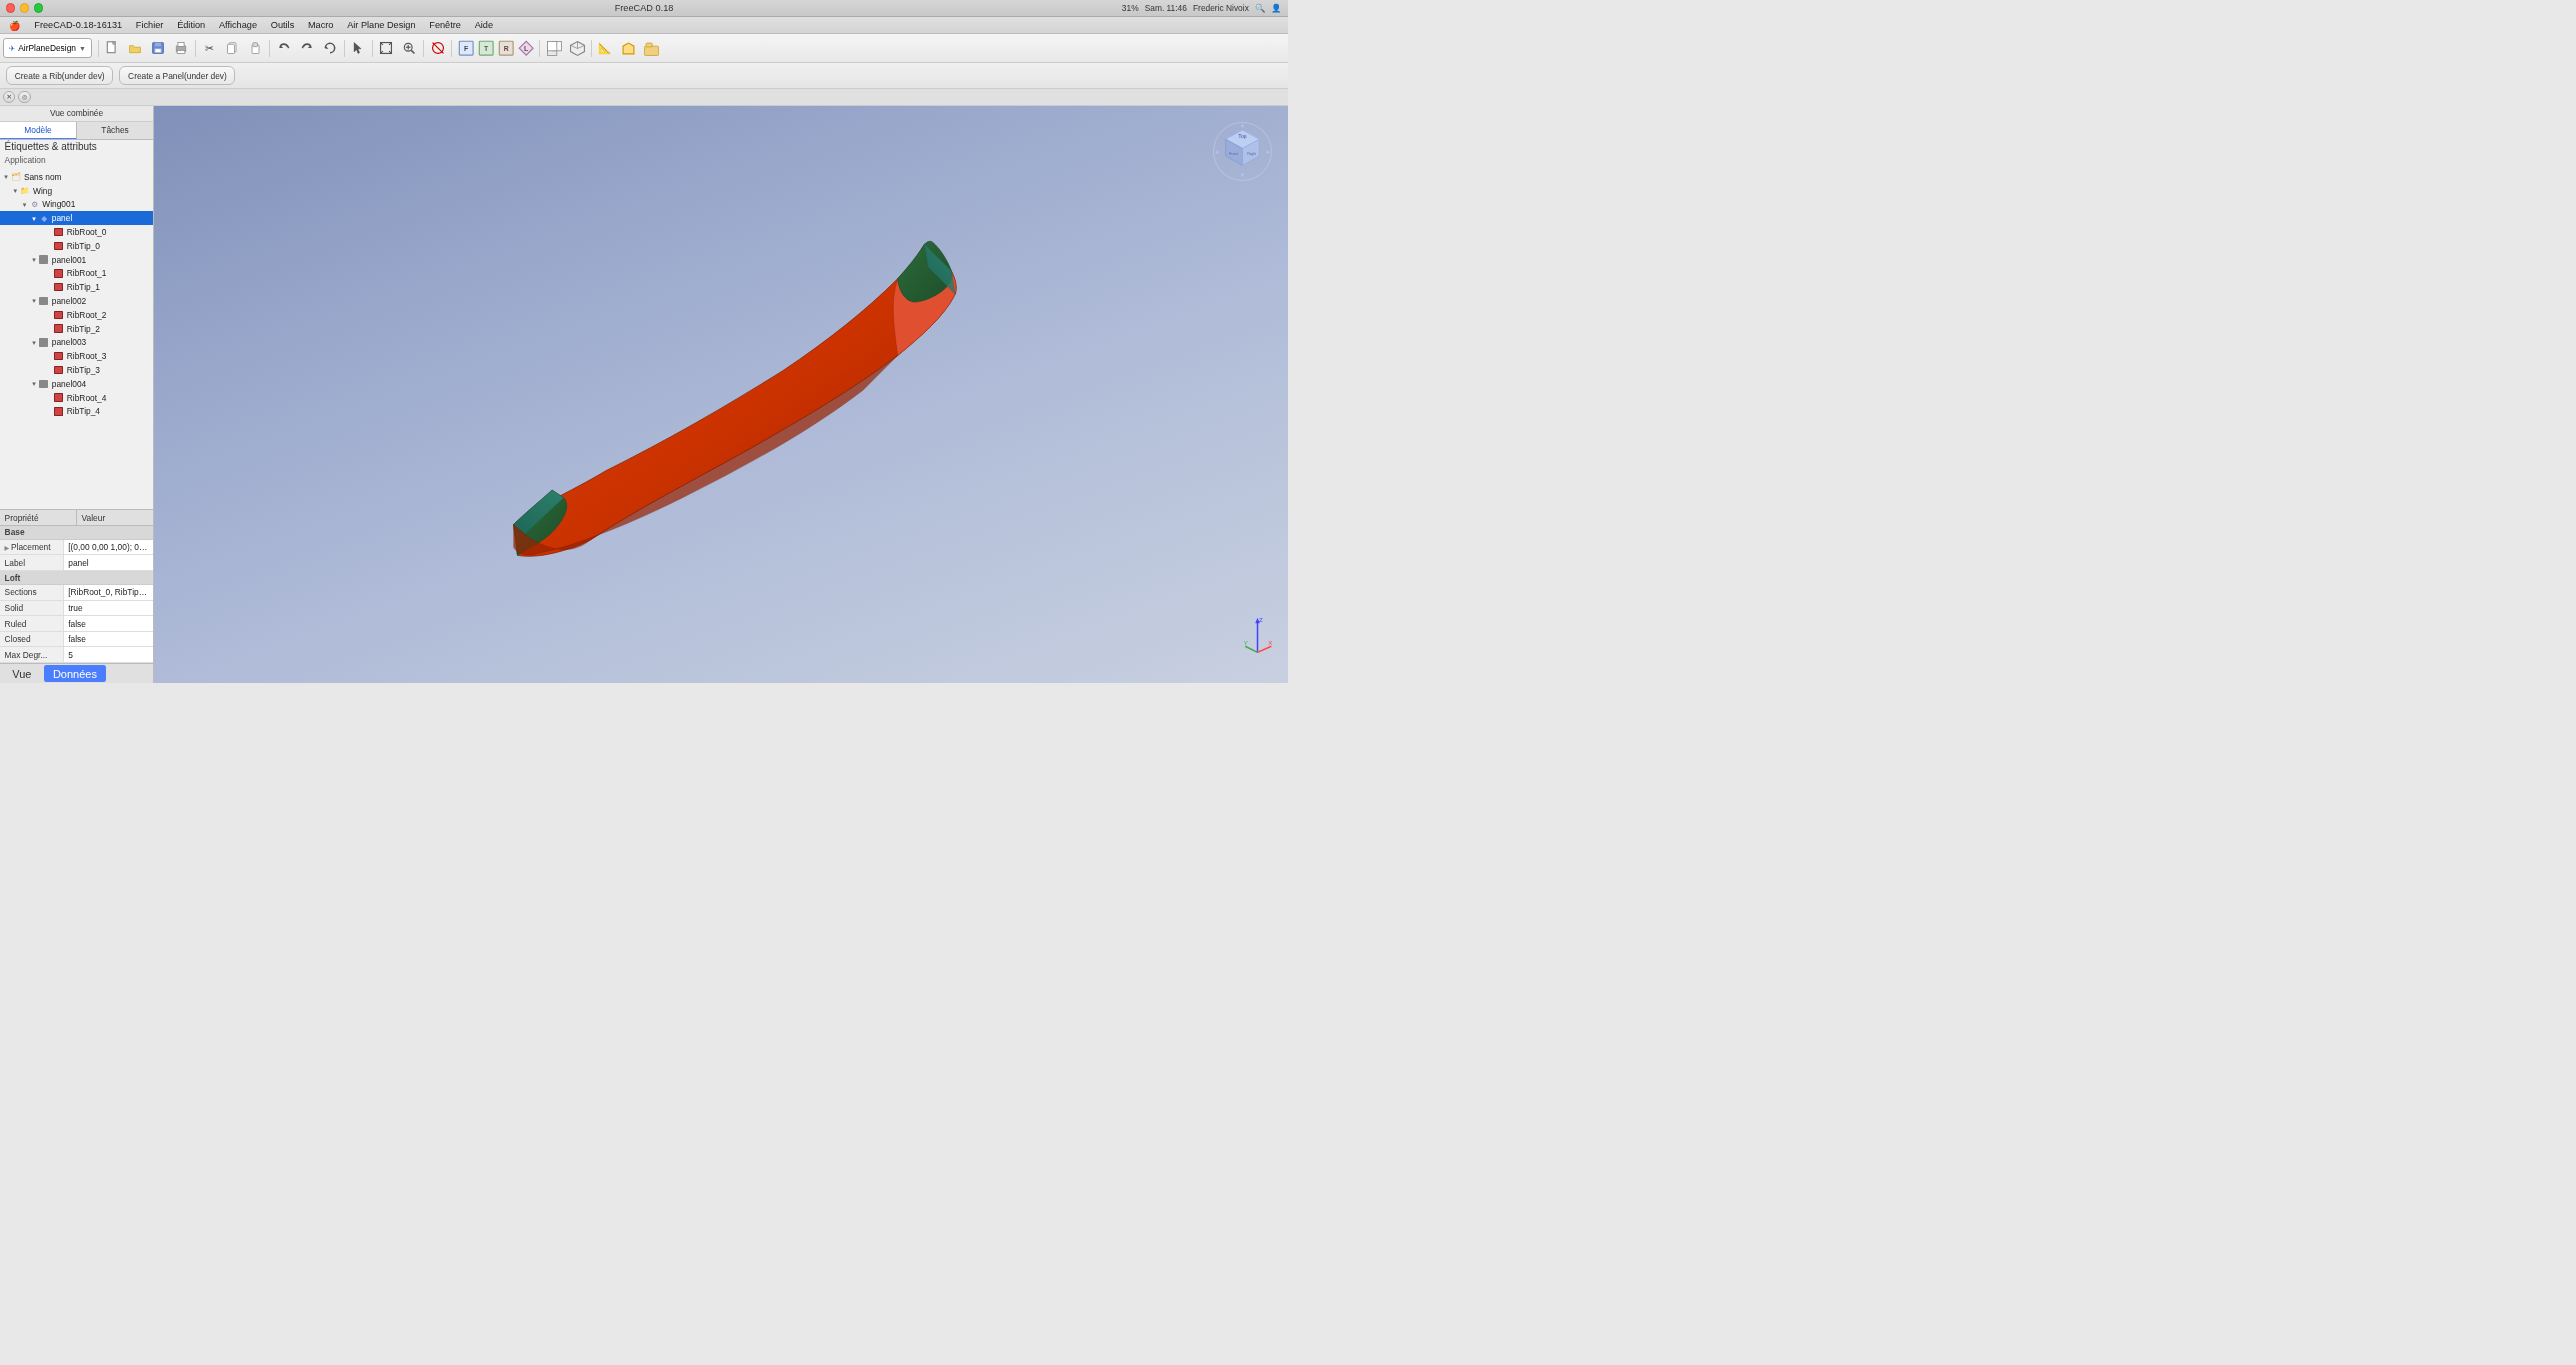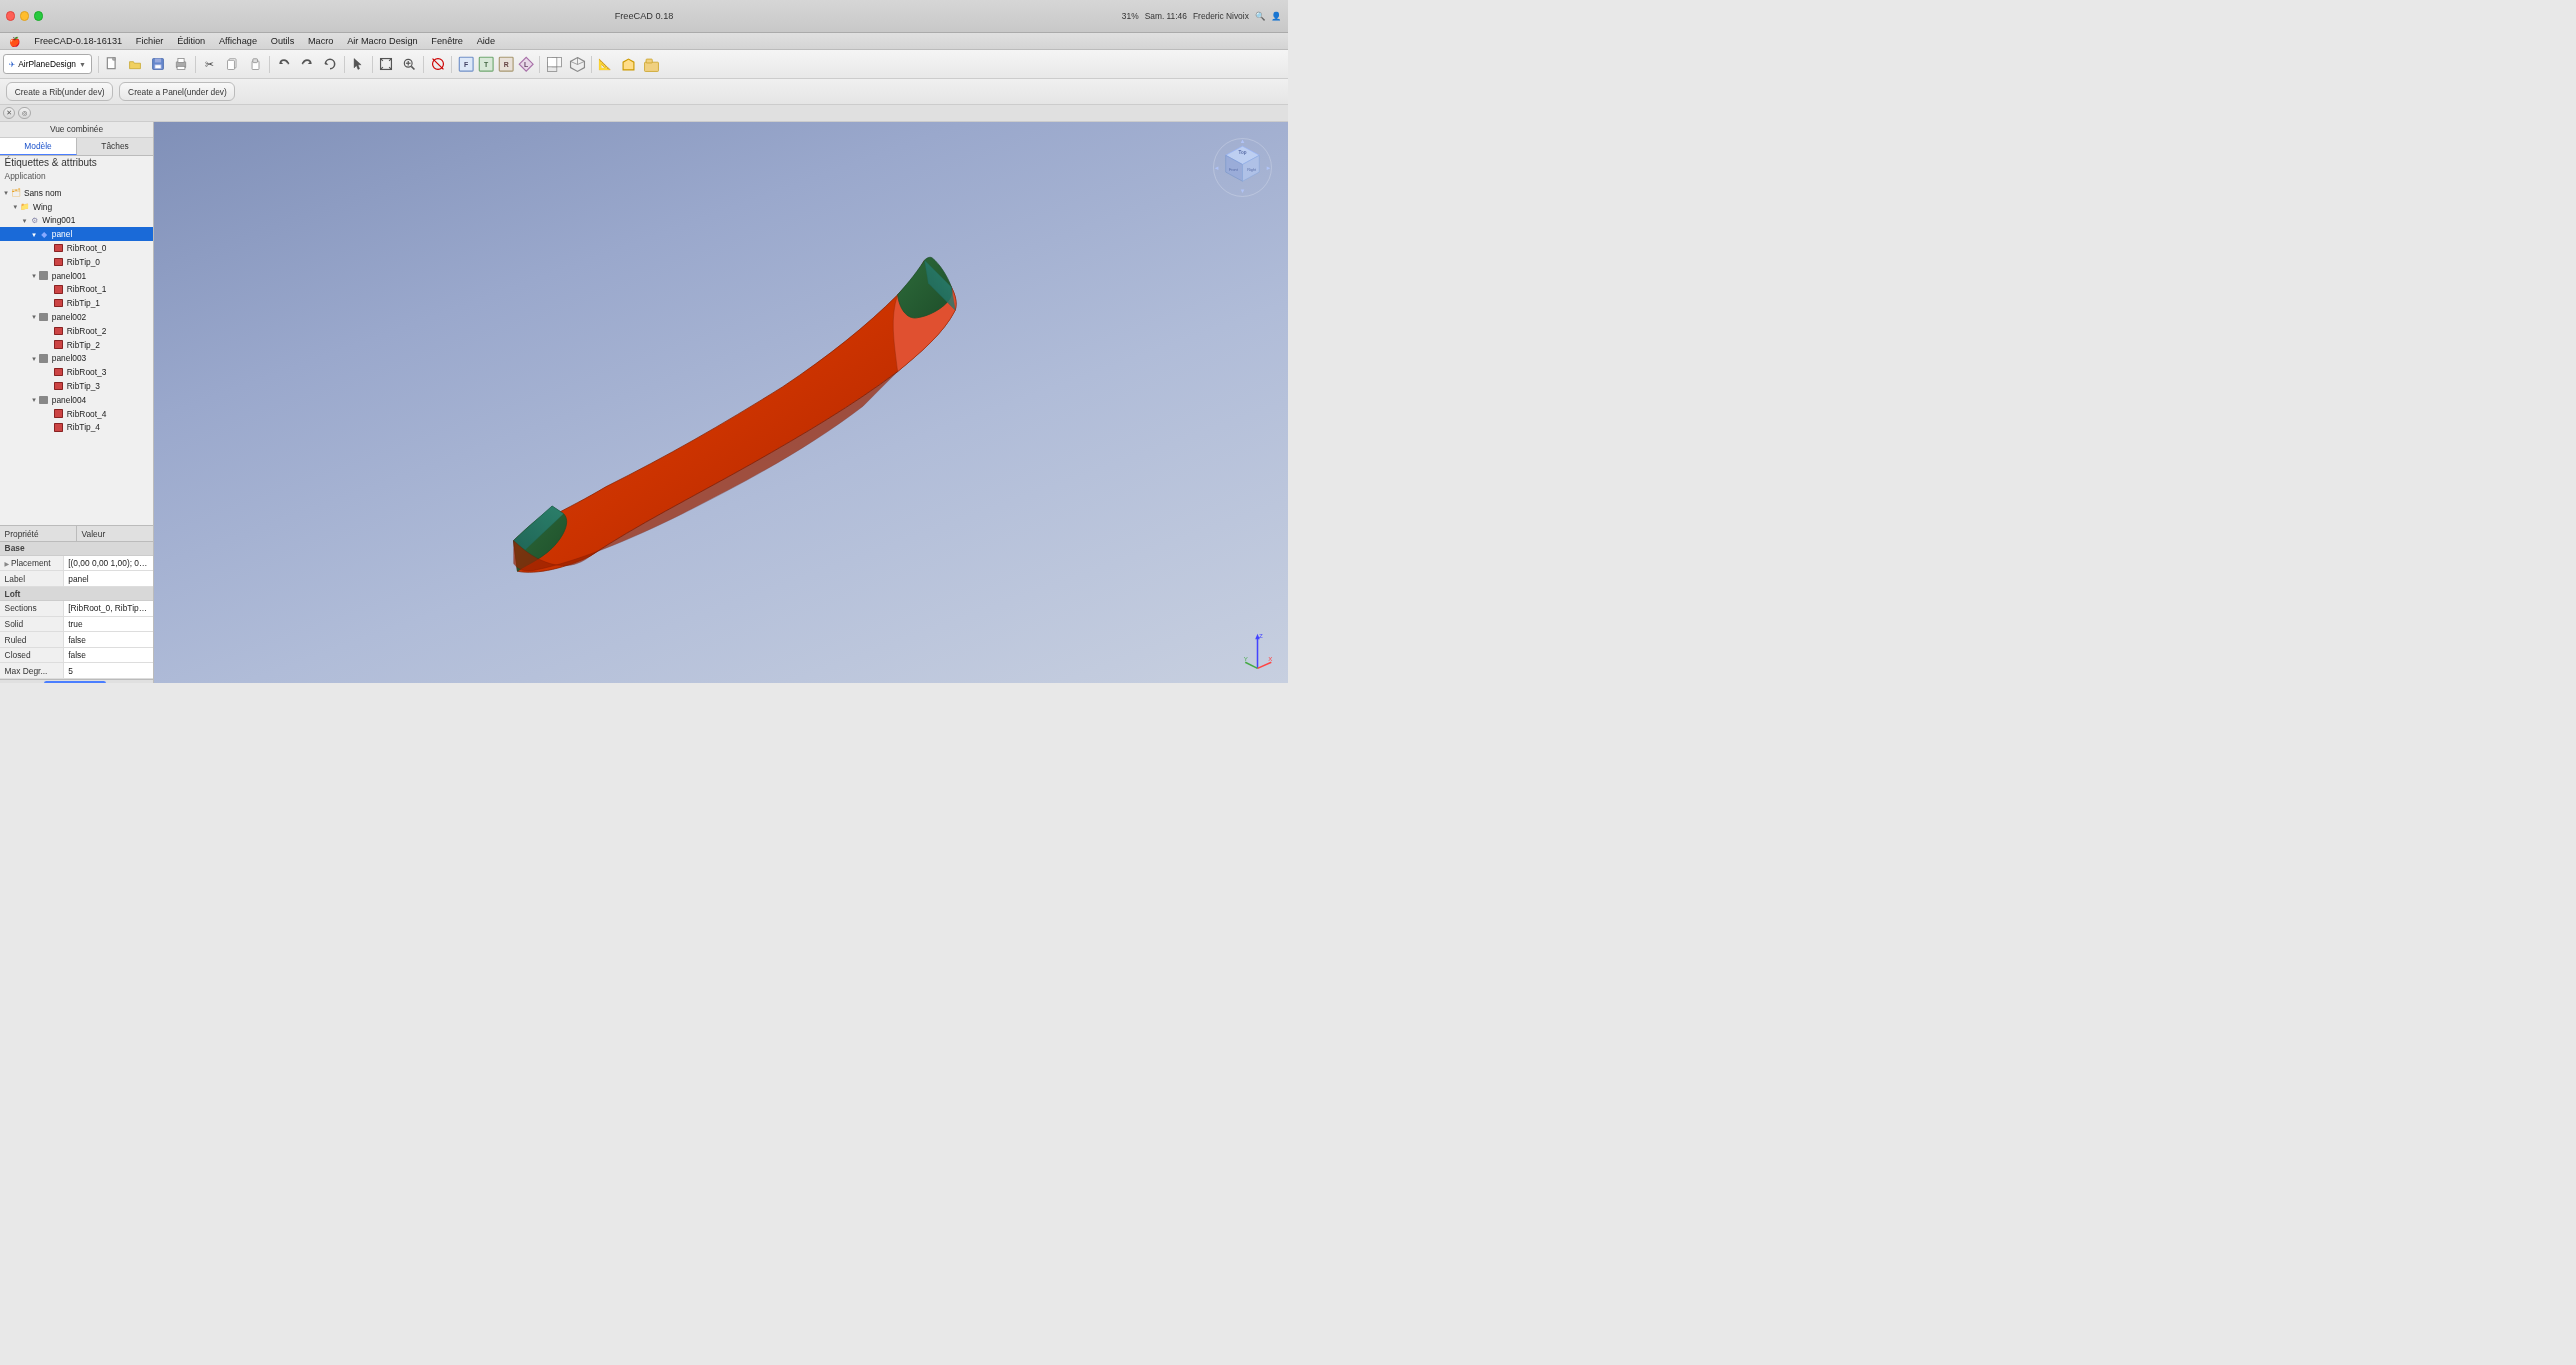--- a/index.html
+++ b/index.html
@@ -7,21 +7,21 @@
       width: 1288px;
       height: 683px;
       font-family: -apple-system, BlinkMacSystemFont, 'Helvetica Neue', Arial, sans-serif;
       font-size: 9.2px;
       background: #e8e8e8;
       overflow: hidden;
     }
 
     
     .title-bar {
-      height: 33px;
+      height: 17px;
       background: linear-gradient(to bottom, #d6d6d6, #c8c8c8);
       display: flex;
       align-items: center;
       padding: 0 6.1px;
       border-bottom: 0.8px solid #aaa;
       position: relative;
     }
     .traffic-lights {
       display: flex;
       gap: 4.6px;
@@ -399,21 +399,21 @@
 </div>
 
 <div class="menu-bar">
   <span class="menu-item">🍎</span>
   <span class="menu-item">FreeCAD-0.18-16131</span>
   <span class="menu-item">Fichier</span>
   <span class="menu-item">Édition</span>
   <span class="menu-item">Affichage</span>
   <span class="menu-item">Outils</span>
   <span class="menu-item">Macro</span>
-  <span class="menu-item">Air Macro Design</span>
+  <span class="menu-item">Air Plane Design</span>
   <span class="menu-item">Fenêtre</span>
   <span class="menu-item">Aide</span>
 </div>
 
 <div class="toolbar">
   <div class="workbench-selector">
     <span style="font-size:7.7px; color:#3366cc;">✈</span>
     <span style="font-size:8.4px;">AirPlaneDesign</span>
     <span style="font-size:7px; color:#666;">▼</span>
   </div>

